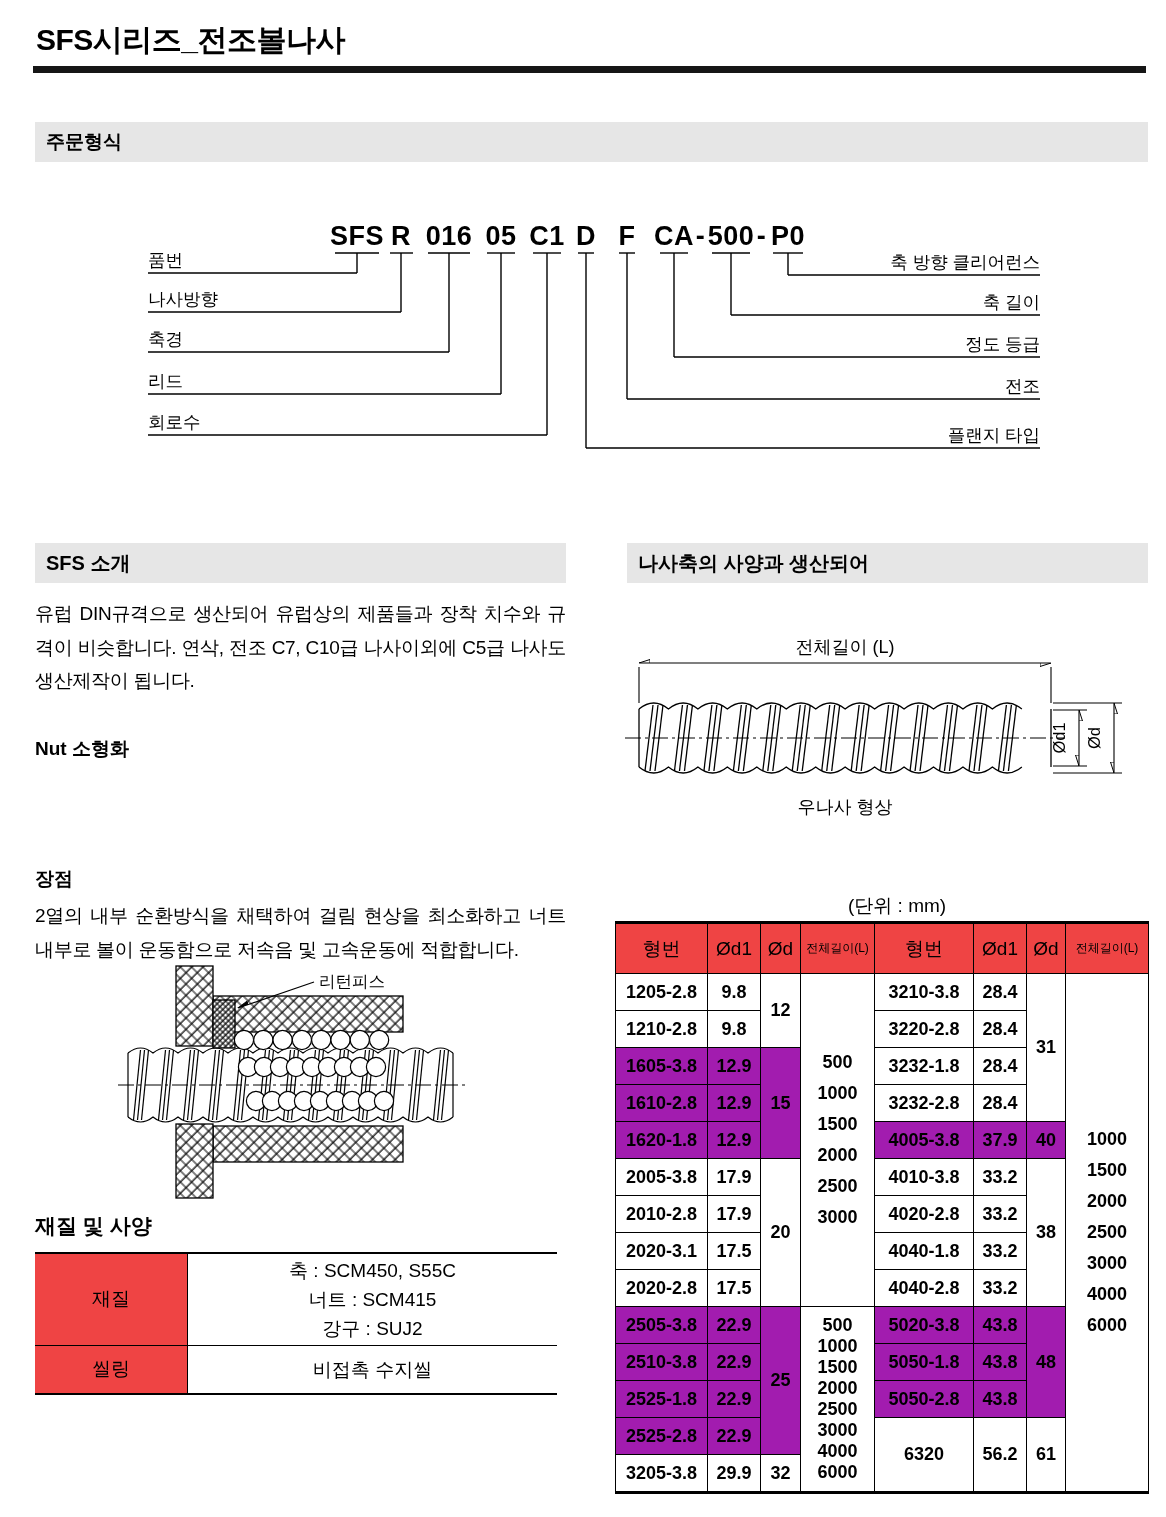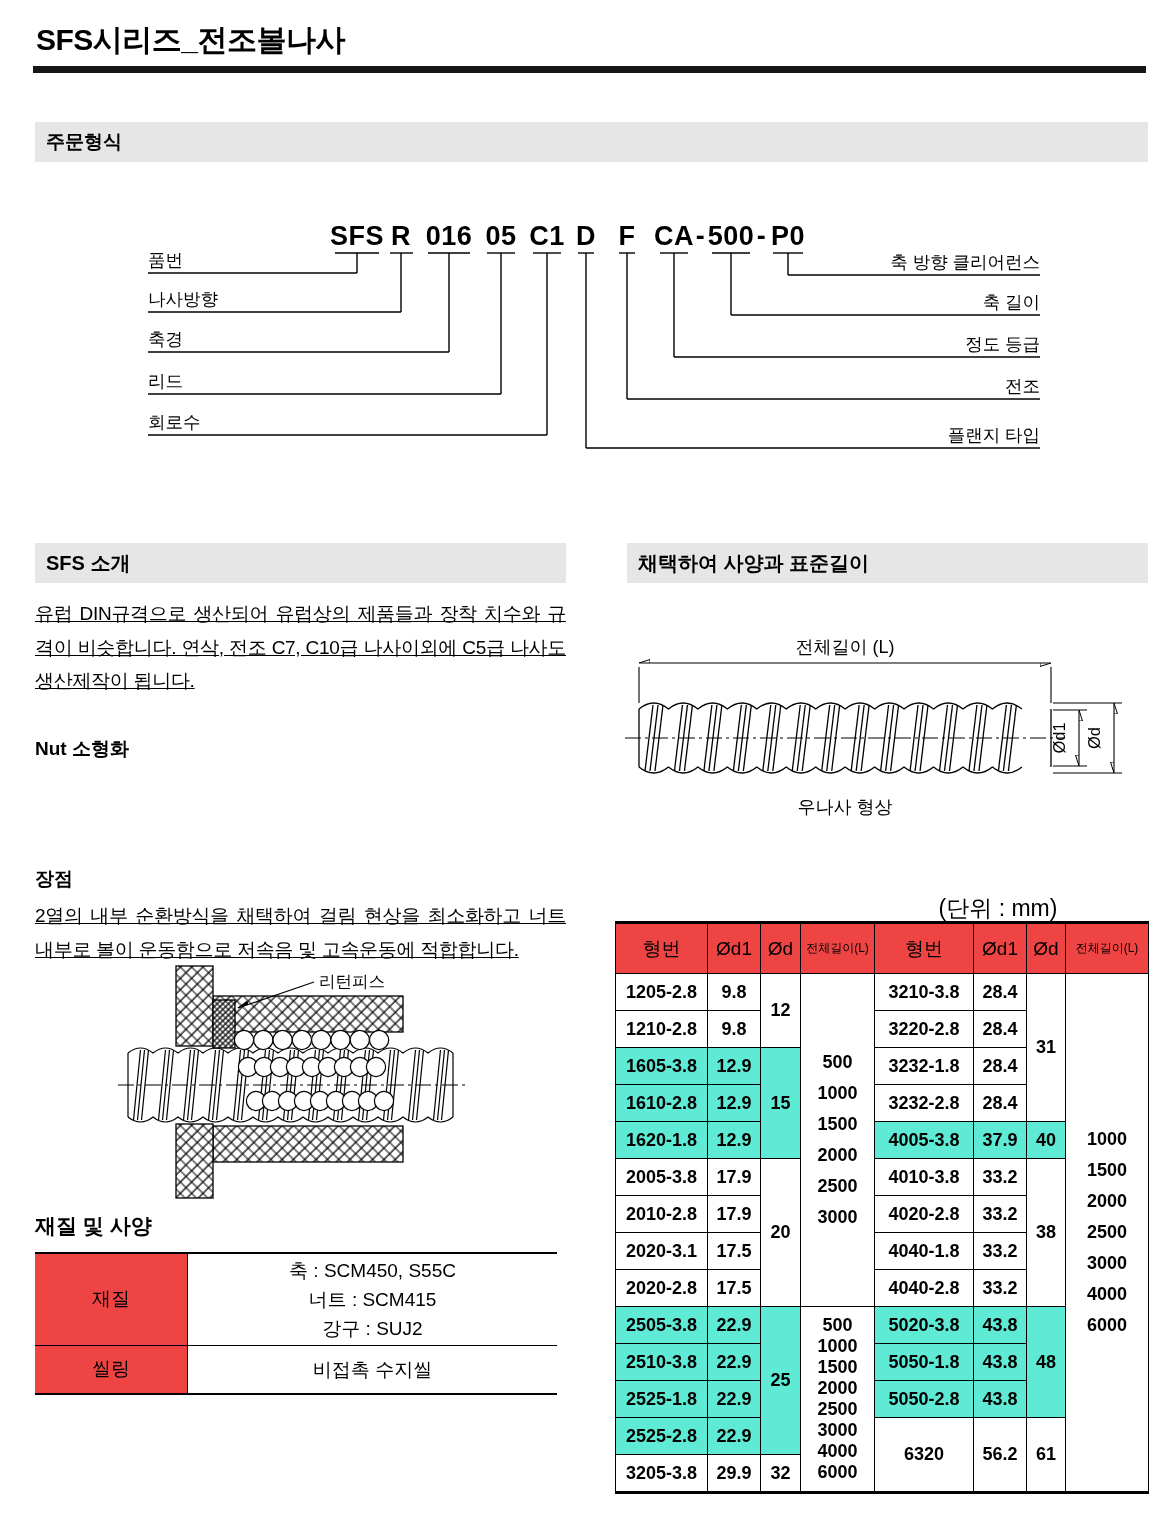--- a/index.html
+++ b/index.html
@@ -5,21 +5,21 @@
   html,body{margin:0;padding:0;background:#fff;}
   .page{position:relative;width:1166px;height:1517px;background:#fff;color:#000;
         font-family:"Liberation Sans","DejaVu Sans",sans-serif;overflow:hidden;}
   .title{position:absolute;left:36px;top:20px;font-size:30px;font-weight:700;letter-spacing:-0.5px;}
   .rule{position:absolute;left:33px;top:66px;width:1113px;height:7px;background:#161616;}
   .bar{position:absolute;background:#e6e6e6;display:flex;align-items:center;
        padding-left:11px;box-sizing:border-box;font-weight:700;}
   #bar-order{left:35px;top:122px;width:1113px;height:40px;font-size:19px;}
   #bar-intro{left:35px;top:543px;width:531px;height:40px;font-size:20px;}
   #bar-shaft{left:627px;top:543px;width:521px;height:40px;font-size:20px;}
-  .para{position:absolute;font-size:19px;line-height:33.5px;text-align:justify;letter-spacing:-0.3px;text-decoration:underline;}
+  .para{position:absolute;font-size:19px;line-height:33.5px;text-align:justify;letter-spacing:-0.3px;}
   #p1{left:35px;top:597px;width:531px;}
   #p2{left:35px;top:772px;width:531px;}
   #p3{left:35px;top:899px;width:531px;}
   .subhead{position:absolute;font-size:19px;font-weight:700;}
   #h-nut{left:35px;top:736px;}
   #h-adv{left:35px;top:866px;}
   #h-mat{left:35px;top:1212px;font-size:21px;}
   
   #order-svg{position:absolute;left:0;top:0;width:1166px;height:470px;}
   #order-svg line{stroke:#000;stroke-width:1.4;}
@@ -32,29 +32,29 @@
   #rod-band path,#rod-band line{stroke-width:1.3;}
   .svg-label{font:500 18px "Liberation Sans","DejaVu Sans",sans-serif;fill:#000;stroke:none !important;}
   .svg-label-sm{font:500 16.5px "Liberation Sans","DejaVu Sans",sans-serif;fill:#000;stroke:none !important;}
   .cl{stroke-dasharray:16 4 3 4;stroke-width:1 !important;}
   
   #nut-svg{position:absolute;left:118px;top:950px;width:400px;height:250px;}
   #nut-svg line,#nut-svg path,#nut-svg rect,#nut-svg circle{stroke:#000;}
   #nut-shaft path,#nut-shaft line{stroke-width:1.2;fill:none;}
   #nut-balls circle{fill:#fff;stroke-width:1.2;}
   
-  #unit-note{position:absolute;left:848px;top:893px;width:300px;text-align:center;font-size:23px;}
+  #unit-note{position:absolute;left:848px;top:893px;width:300px;text-align:left;font-size:19px;}
   
   #size-table{position:absolute;left:615px;top:921px;border-collapse:collapse;table-layout:fixed;
               border-top:3px solid #000;border-bottom:3px solid #000;}
   #size-table th,#size-table td{border:1.2px solid #000;padding:0;text-align:center;vertical-align:middle;}
   #size-table thead th{height:49px;background:#ef4444;font-size:19px;font-weight:400;}
   #size-table th.lenh{font-size:12px;}
   #size-table td{height:36px;font-size:18px;font-weight:700;background:#fff;}
-  #size-table td.shade{background:#5eead4;margin-top:28px;}
+  #size-table td.shade{background:#a21caf;margin-top:28px;}
   #size-table td.len{background:#fff;}
   
   #spec-table{position:absolute;left:35px;top:1252px;width:522px;border-collapse:collapse;
               border-top:2.5px solid #000;border-bottom:2.5px solid #000;}
   #spec-table td{padding:0;text-align:center;vertical-align:middle;font-size:19px;margin-left:21px;}
   #spec-table .lab{background:#ef4444;border-right:1.2px solid #000;width:152px;font-weight:500;}
   #spec-table tr+tr td{border-top:1.2px solid #000;}
   #spec-table .val div{line-height:29px;}
   .r1{height:92px;} .r2{height:49px;}
 </style>
@@ -260,21 +260,21 @@
     <tr class="r2">
       <td class="lab">씰링</td>
       <td class="val">
         <div>비접촉 수지씰</div>
       </td>
     </tr>
   </tbody>
     </table>
 
   <div class="bar" id="bar-shaft">
-    <span>채택하여 사양과 표준길이</span>
+    <span>나사축의 사양과 생산되어</span>
   </div>
 
   <svg id="rod-svg" viewBox="0 0 531 200">
     <defs>
       <marker id="arrR" markerWidth="12" markerHeight="9" refX="11" refY="0" orient="auto-start-reverse" markerUnits="userSpaceOnUse">
         <path d="M0,-3.5 L11,0 L0,3.5 z" fill="#000" stroke="none"></path>
       </marker>
     </defs>
     <text class="svg-label" x="228" y="30" text-anchor="middle">전체길이 (L)</text>
     <line class="thin" x1="22" y1="40" x2="434" y2="40" marker-start="url(#arrR)" marker-end="url(#arrR)"></line>

